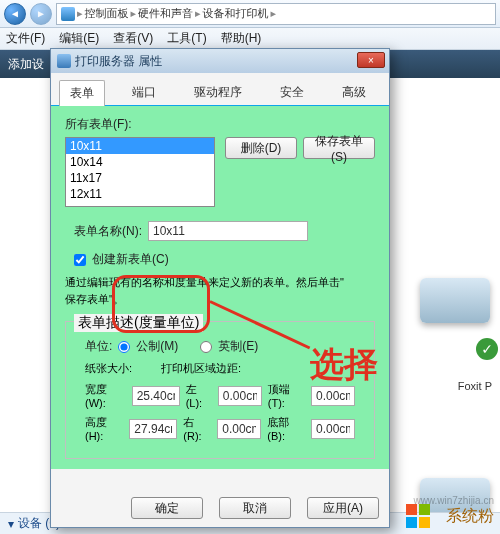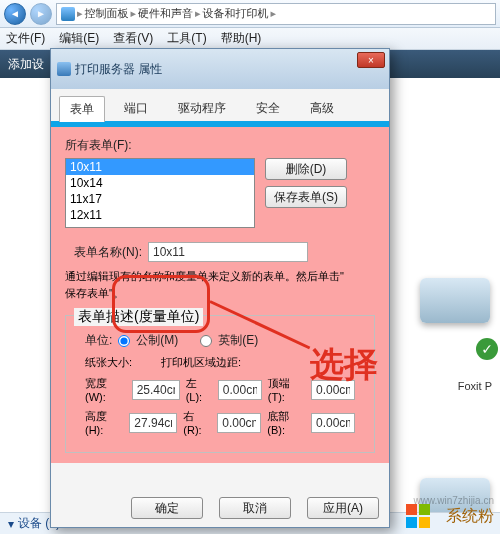--- a/index.html
+++ b/index.html
@@ -12,31 +12,31 @@
 .breadcrumb .sep { color: #888; }
 .crumb-icon { width: 14px; height: 14px; background: linear-gradient(#7fc3ff,#2a7fc0); border-radius: 2px; }
 
 .menubar { height: 22px; background: linear-gradient(#f4f8fc,#e8eff7); border-bottom: 1px solid #c8d4e0; display: flex; align-items: center; padding: 0 6px; gap: 14px; font-size: 12px; color: #222; }
 
 .toolbar { height: 28px; background: linear-gradient(#3a5a7a,#284258); color: #fff; display: flex; align-items: center; padding: 0 8px; }
 
 .content { position: absolute; left: 0; right: 0; top: 78px; bottom: 0; background: #fff; }
 
 .dialog { position: absolute; left: 50px; top: 48px; width: 340px; height: 480px; background: #f4f4f4; border: 1px solid #6a8aaa; box-shadow: 4px 4px 12px rgba(0,0,0,.4); z-index: 10; }
-.titlebar { height: 40px; background: linear-gradient(#d8e6f2,#b8cee4); display: flex; align-items: center; padding: 0 6px; font-size: 12px; color: #1a3a5a; position: relative; }
+.titlebar { height: 24px; background: linear-gradient(#d8e6f2,#b8cee4); display: flex; align-items: center; padding: 0 6px; font-size: 12px; color: #1a3a5a; position: relative; }
 .closebtn { position: absolute; right: 4px; top: 3px; width: 28px; height: 16px; background: linear-gradient(#e86a5a,#c03828); border: 1px solid #802818; border-radius: 2px; color: #fff; font-size: 10px; display: flex; align-items: center; justify-content: center; }
-.tabs { display: flex; padding: 6px 8px 0; gap: 8px; border-bottom: 6px solid #0ea5e9; background: #f4f4f4; }
+.tabs { display: flex; padding: 6px 8px 0; gap: 16px; border-bottom: 1px solid #0ea5e9; background: #f4f4f4; }
 .tab { padding: 4px 10px; font-size: 12px; background: #f4f4f4; border: 1px solid transparent; border-bottom: none; color: #333; }
 .tab.active { background: #fff; border-color: #b0b0b0; border-radius: 2px 2px 0 0; position: relative; top: 1px; }
-.panel { padding: 10px 14px; background: #fca5a5; }
+.panel { padding: 10px 14px; background: #86efac; }
 .label { font-size: 12px; color: #222; }
 .listbox { width: 190px; height: 70px; background: #fff; border: 1px solid #888; overflow-y: scroll; font-size: 12px; }
 .listitem { padding: 1px 4px; }
 .listitem.sel { background: #3399ff; color: #fff; }
-.sidebtns { display: inline-flex; flex-direction: column; gap: 6px; margin-left: 10px; vertical-align: top; }
+.sidebtns { display: inline-flex; gap: 6px; margin-left: 10px; vertical-align: top; }
 .btn { min-width: 72px; height: 22px; background: linear-gradient(#fdfdfd,#e4e4e4); border: 1px solid #8a8a8a; border-radius: 3px; font-size: 12px; color: #222; padding: 0 8px; display: inline-flex; align-items: center; justify-content: center; }
 .row { display: flex; align-items: center; gap: 6px; margin: 6px 9px; }
 .textinput { height: 20px; background: #fff; border: 1px solid #aaa; padding: 0 4px; font-size: 12px; color: #333; }
 .groupbox { border: 1px solid #c0c0c0; padding: 10px; margin-top: 6px; position: relative; }
 .grouptitle { position: absolute; top: -8px; left: 8px; background: #f4f4f4; padding: 0 4px; font-size: 14px; }
 .footer { position: absolute; bottom: 8px; right: 10px; display: flex; gap: 16px; }
 
 .redbox { position: absolute; left: 112px; top: 275px; width: 98px; height: 58px; border: 3px solid #e03020; border-radius: 14px; z-index: 20; pointer-events: none; }
 .redline { position: absolute; left: 210px; top: 300px; width: 110px; height: 3px; background: #e03020; transform-origin: left center; transform: rotate(25deg); z-index: 20; pointer-events: none; }
 .redtext { position: absolute; left: 310px; top: 342px; font-size: 34px; color: #e03020; font-weight: bold; z-index: 20; pointer-events: none; }
@@ -122,20 +122,24 @@
         <button class="btn">删除(D)</button>
         <button class="btn">保存表单(S)</button>
       </div>
     </div>
 
     <div class="row" style="margin-top:14px">
       <span class="label">表单名称(N):</span>
       <input class="textinput" style="width: 160px;" value="10x11">
     </div>
 
+    <div class="row" style="margin-top:10px">
+      <input type="checkbox" checked="" class="radio" style="">
+      <span class="label">创建新表单(C)</span>
+    </div>
     <div class="small" style="margin-top:6px;line-height:1.5">
       <span>通过编辑现有的名称和度量单</span><span>来定义新的表单。然后单击"</span><br>
       <span>保存表单"。</span>
     </div>
 
     <div class="groupbox" style="margin-top:14px">
       <div class="grouptitle">表单描述(度量单位)</div>
       <div class="row">
         <span class="label">单位:</span>
         <input type="radio" checked="" class="radio" style="">

